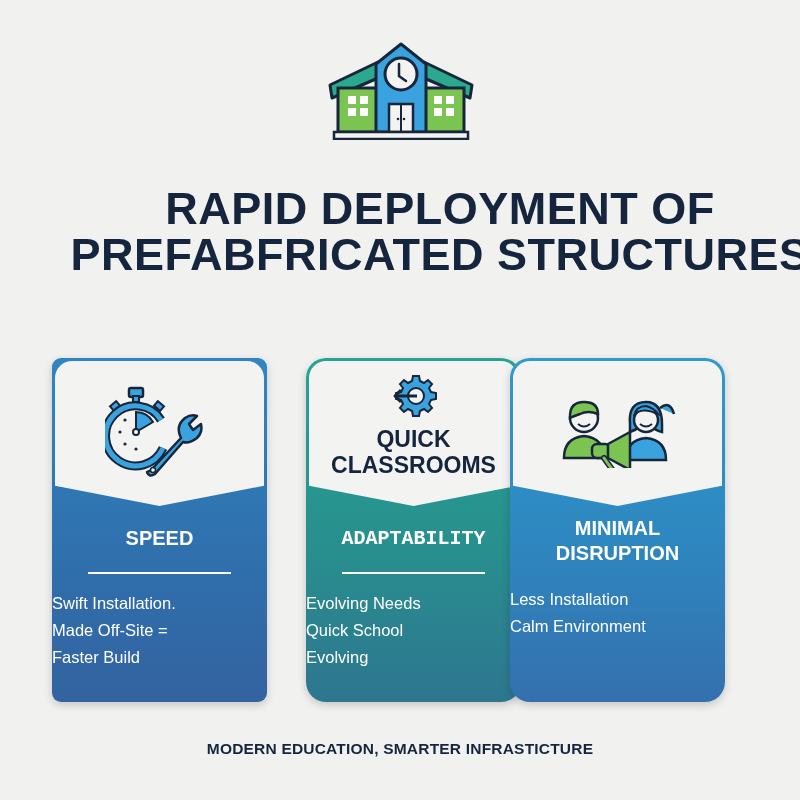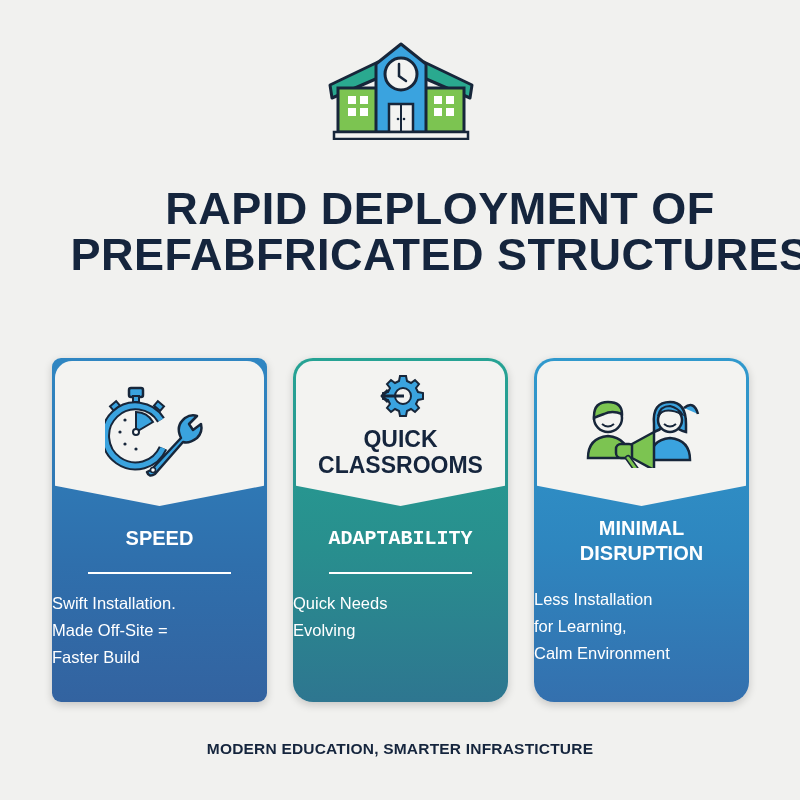--- a/index.html
+++ b/index.html
@@ -41,23 +41,23 @@
   }
   .card .rule {
     position: absolute; left: 36px; right: 36px; height: 2px; background: #ffffff;
   }
   .card .desc {
     position: absolute; left: 0; width: 100%; text-align: left;
     font-size: 16.5px; line-height: 27px; color: #ffffff;
   }
   #card-speed { left: 52px; border-radius: 9px; }
   #card-speed .bottom { background: linear-gradient(180deg, #2f86c2 0%, #2f6fac 60%, #3363a0 100%); }
-  #card-adapt { left: 293px; }
+  #card-adapt { left: 306px; }
   #card-adapt .bottom { background: linear-gradient(180deg, #26a394 0%, #288f8e 55%, #2e7690 100%); }
-  #card-minimal { left: 534px; }
+  #card-minimal { left: 510px; }
   #card-minimal .bottom { background: linear-gradient(180deg, #3099cd 0%, #2e86bf 55%, #3470ae 100%); }
   .footer {
     position: absolute; left: 0; top: 740px; width: 800px; text-align: center;
     font-weight: 700; font-size: 15.5px; color: #15253d; letter-spacing: 0.2px;
   }
 </style>
 </head>
 <body>
 
 <div class="hero-icon">
@@ -145,21 +145,22 @@
       <polyline points="12,17 6,23 12,29" fill="none" stroke="#17263a" stroke-width="3" stroke-linejoin="round"></polyline>
     </svg>
   </div>
   <div class="top-label" style="top:68px;">
     <div>QUICK</div>
     <div>CLASSROOMS</div>
   </div>
   <div class="head" style="top:168px;font-family:Liberation Mono, monospace;">ADAPTABILITY</div>
   <div class="rule" style="top:214px;"></div>
   <div class="desc" style="top:232px;">
-    <div>Quick Needs</div>
+    <div>Evolving Needs</div>
+    <div>Quick School</div>
     <div>Evolving</div>
   </div>
 </div>
 
 <div class="card" id="card-minimal">
   <div class="bottom"></div>
   <div class="top"></div>
   <div class="icon" style="top:30px;">
     <svg width="120" height="80" viewBox="0 0 120 80">
 
@@ -180,18 +181,17 @@
       <line x1="46" y1="70" x2="56" y2="84" stroke="#17263a" stroke-width="6" stroke-linecap="round"></line>
       <line x1="46" y1="70" x2="56" y2="84" stroke="#7cc451" stroke-width="3" stroke-linecap="round"></line>
     </svg>
   </div>
   <div class="head" style="top:158px;">
     <div>MINIMAL</div>
     <div>DISRUPTION</div>
   </div>
   <div class="desc" style="top:228px;">
     <div>Less Installation</div>
-    <div>for Learning,</div>
     <div>Calm Environment</div>
   </div>
 </div>
 
 <div class="footer">MODERN EDUCATION, SMARTER INFRASTICTURE</div>
 
 </body></html>

